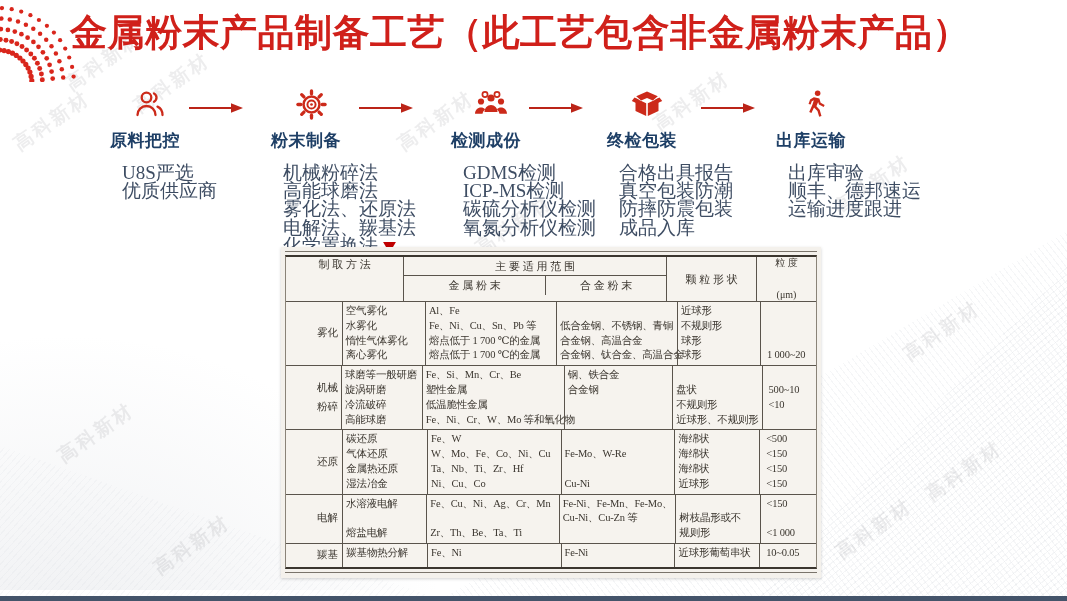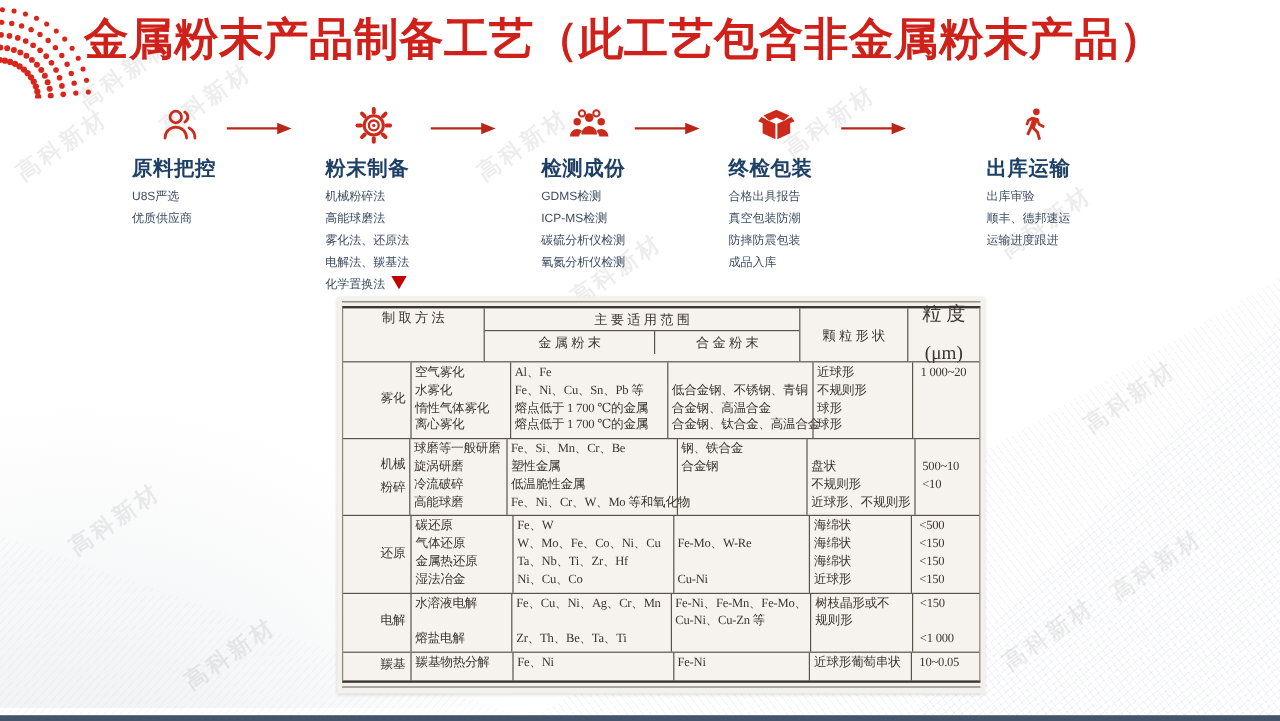--- a/index.html
+++ b/index.html
@@ -27,21 +27,21 @@
   #logo{position:absolute;left:-4px;top:-4px;width:80px;height:86px;color:#d9261c;}
   #slide-title{
     position:absolute;left:70px;top:8px;white-space:nowrap;
     font-family:"Liberation Serif","DejaVu Serif",serif;font-weight:bold;
     font-size:37px;color:#d0201a;letter-spacing:.5px;
   }
   
   .step{position:absolute;top:86px;width:160px;}
   .step .iconwrap{width:80px;height:36px;display:flex;justify-content:center;align-items:center;color:#cc2a1a;}
   .step h3{margin:7px 0 4px;font-size:17px;color:#1e3f66;letter-spacing:.5px;}
-  .step ul{margin:0;padding:0;list-style:none;font-size:10px;color:#3e4d63;line-height:18.2px;}
+  .step ul{margin:12px;padding:0;list-style:none;font-size:19px;color:#3e4d63;line-height:18.2px;font-family:Liberation Serif, serif;}
   .step ul li{white-space:nowrap;}
   .ptr{display:inline-block;margin-left:5px;color:#c00000;vertical-align:-1px;}
   .arrow{position:absolute;top:100px;color:#bb2418;}
   
   .paper{
     position:absolute;left:281px;top:247px;width:540px;box-sizing:border-box;
     background:#f4f1ec;padding:4px 4px 5px;
     box-shadow:0 1px 3px rgba(0,0,0,0.18);
     font-family:"Liberation Serif","DejaVu Serif",serif;color:#3b362f;
     --rule:#5a544c;
@@ -56,34 +56,34 @@
   .hc + .hc{border-left:1px solid var(--rule);}
   .h-method{width:117px;display:flex;justify-content:center;}
   .h-scope{width:263px;}
   .scope-top{height:18px;border-bottom:1px solid var(--rule);display:flex;align-items:center;justify-content:center;}
   .scope-bottom{display:flex;height:19px;}
   .sb{box-sizing:border-box;display:flex;align-items:center;justify-content:center;}
   .sb + .sb{border-left:1px solid var(--rule);}
   .sb.metal{width:142px;}
   .sb.alloy{width:121px;}
   .h-shape{width:90px;display:flex;align-items:center;justify-content:center;}
-  .h-size{width:60px;display:flex;flex-direction:column;align-items:center;justify-content:center;font-size:16px;line-height:12px;gap:20px;}
+  .h-size{width:60px;display:flex;flex-direction:column;align-items:center;justify-content:center;font-size:10px;line-height:12px;gap:20px;}
   .grow{display:flex;}
   .grow + .grow{border-top:1px solid var(--rule);}
   .gc{box-sizing:border-box;padding:2px 3px;font-size:10.5px;line-height:14.8px;}
   .gc .ln{white-space:nowrap;letter-spacing:-0.2px;}
   .gc + .gc{border-left:1px solid var(--rule);}
   .c1{width:27px;display:flex;flex-direction:column;justify-content:center;align-items:flex-start;padding:2px 0;margin-left:31px;}
   .c1 .ln{margin:2px 0;letter-spacing:0;}
   .c2{width:90px;}
   .c3{width:142px;}
   .c4{width:121px;}
   .c5{width:90px;}
   .c6{width:60px;padding-left:6px;}
-  .vc{display:flex;flex-direction:column;justify-content:flex-start;}
+  .vc{display:flex;flex-direction:column;justify-content:flex-end;}
 </style>
 </head>
 <body>
 
 <div class="stripes br1"></div>
 <div class="stripes br2"></div>
 <div class="stripes bl"></div>
 <div class="softarc"></div>
 <div id="watermarks">
     <span class="wm" style="left: 60px; top: 48px;">高科新材</span>
@@ -267,21 +267,21 @@
         <li>合格出具报告</li>
         <li>真空包装防潮</li>
         <li>防摔防震包装</li>
         <li>成品入库</li>
       </ul>
     </div>
     <div class="arrow" style="left: 700px;"><svg viewBox="0 0 56 12" width="56" height="12">
         <line x1="1" y1="6" x2="44" y2="6" stroke="currentColor" stroke-width="2"></line>
         <path d="M43 1.2L55 6l-12 4.8z" fill="currentColor"></path>
       </svg></div>
-    <div class="step" style="left: 822px;">
+    <div class="step" style="left: 776px;">
       <div class="iconwrap">
         <svg viewBox="0 0 24 32" width="23" height="31">
           <g fill="currentColor">
             <circle cx="13.2" cy="4.2" r="2.9"></circle>
             <path d="M10.6 8.6l4.4 1.2 1.3 4.3 4.2 2.3-1 2.1-4.9-2.6-.9-2.6-1.8 4.5 3.4 3.6 1.9 6.6-2.4.7-1.8-6-3.6-3.7-2.7 5.8-2.3-1 3.4-7.8 1.4-4.5-2.1 1.2-1.2 3.4-2.2-.7 1.6-4.6 3.9-2.4z"></path>
           </g>
         </svg>
       </div>
       <h3>出库运输</h3>
       <ul>

